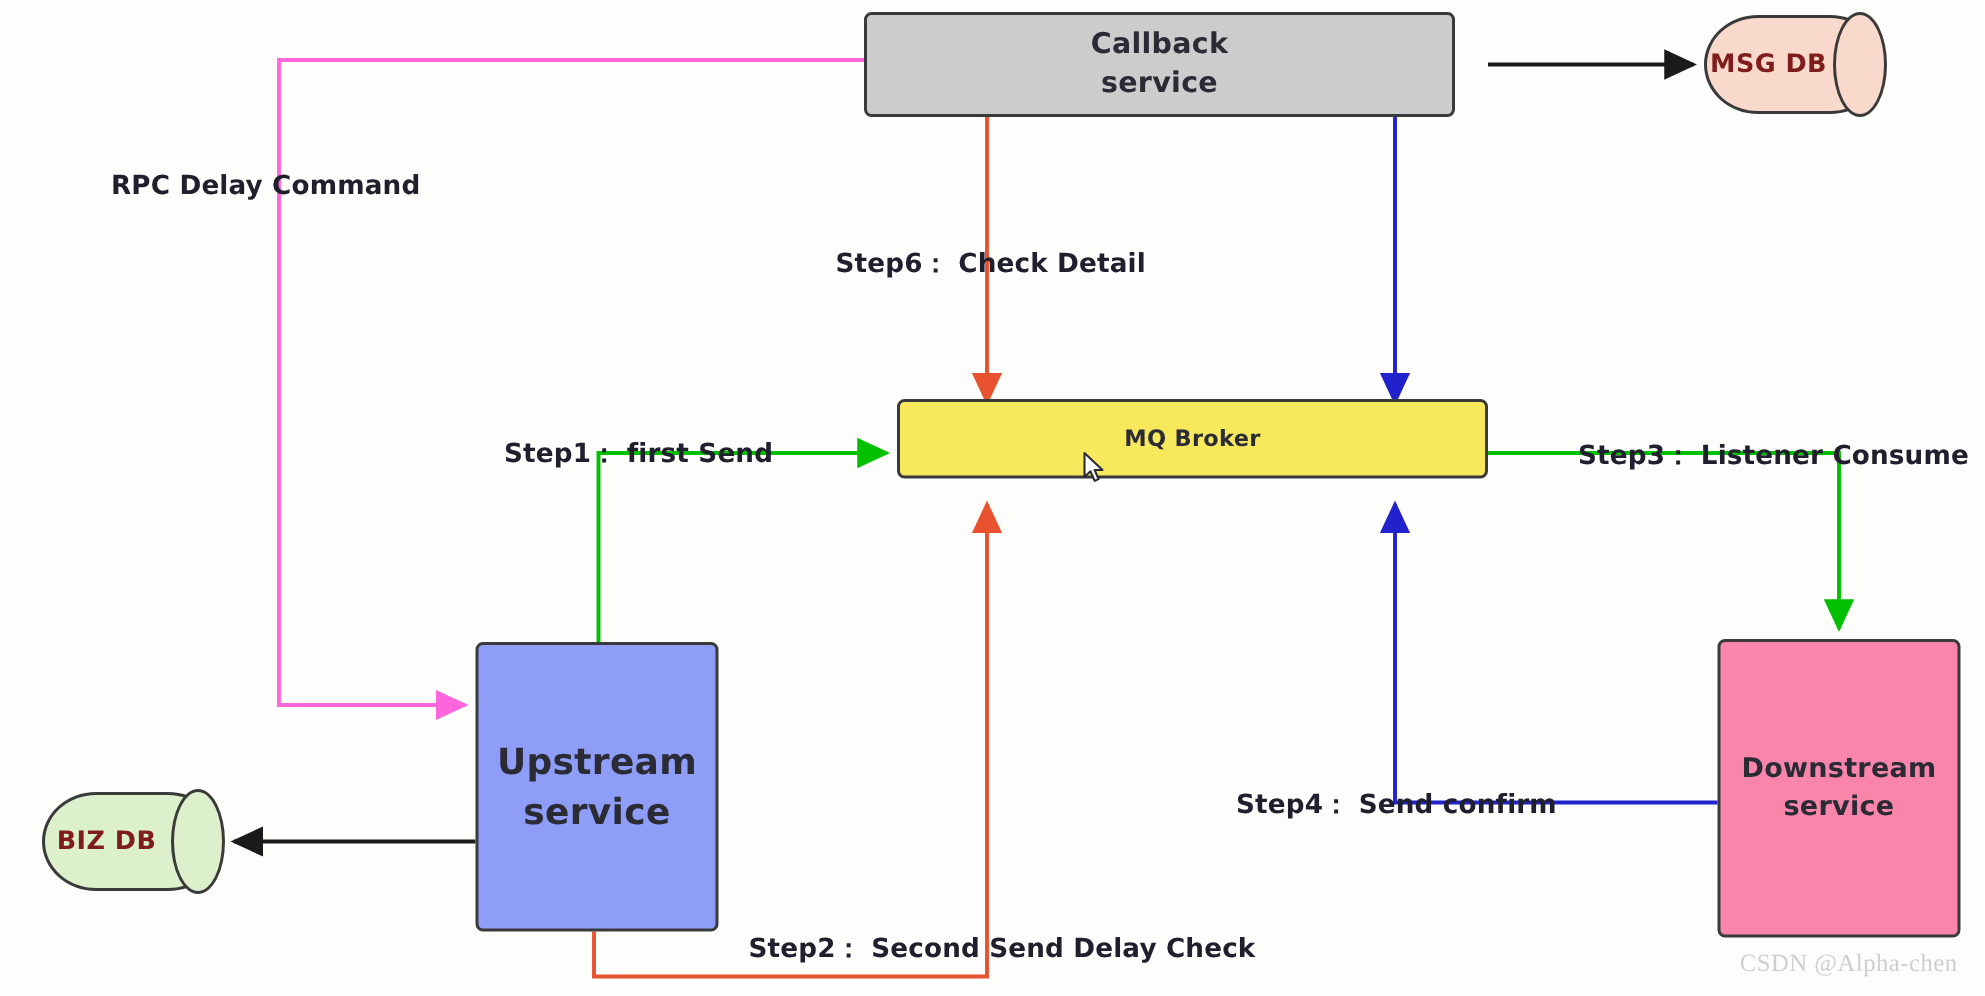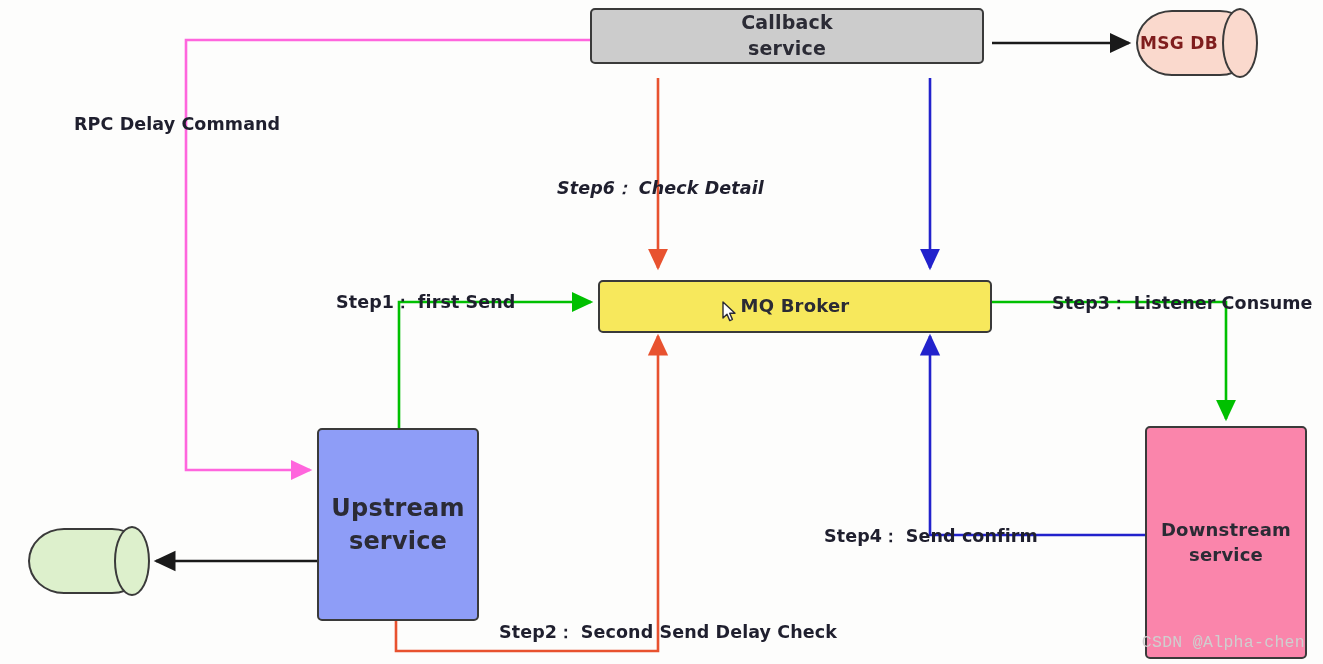--- a/index.html
+++ b/index.html
@@ -35,36 +35,36 @@
     border-radius: 5px;
     color: #2b2b35;
     font-weight: bold;
     line-height: 1.35;
     letter-spacing: .2px;
     z-index: 3;
   }
   .node .lbl { white-space: pre-line; }
 
   #node-callback {
-    left: 590px; top: 8px; width: 394px; height: 56px;
+    left: 576px; top: 8px; width: 394px; height: 70px;
     background: #cccccc;
     font-size: 19px;
   }
   #node-mq {
-    left: 598px; top: 280px; width: 394px; height: 53px;
+    left: 598px; top: 266px; width: 394px; height: 53px;
     background: #f7e85c;
-    font-size: 18px;
+    font-size: 15px;
   }
   #node-upstream {
     left: 317px; top: 428px; width: 162px; height: 193px;
     background: #8e9df7;
     font-size: 24px;
   }
   #node-downstream {
-    left: 1145px; top: 426px; width: 162px; height: 233px;
+    left: 1145px; top: 426px; width: 162px; height: 199px;
     background: #fa85ab;
     font-size: 18px;
   }
 
   
   .cyl {
     position: absolute;
     z-index: 3;
   }
   .cyl .cyl-body {
@@ -113,21 +113,21 @@
     position: absolute;
     color: #1f1f2e;
     font-weight: bold;
     font-size: 17.5px;
     white-space: nowrap;
     letter-spacing: .1px;
     z-index: 4;
     background: transparent;
   }
   #lbl-rpc      { left: 74px;  top: 114px; }
-  #lbl-step6    { left: 557px; top: 176px; font-style: italic; }
+  #lbl-step6    { left: 557px; top: 163px; }
   #lbl-step5    { left: 801px; top: 163px; }
   #lbl-step1    { left: 336px; top: 290px; }
   #lbl-step3    { left: 1052px;top: 291px; }
   #lbl-step4    { left: 824px; top: 524px; }
   #lbl-step2    { left: 499px; top: 620px; }
 
   
   #mouse-cursor {
     position: absolute;
     left: 722px; top: 301px;
@@ -135,21 +135,21 @@
     z-index: 9;
   }
 
   
   #watermark {
     position: absolute;
     right: 18px;
     bottom: 12px;
     color: #cfcfcf;
     font-size: 16.5px;
-    font-family: Liberation Mono, monospace;
+    font-family: Liberation Serif, serif;
     letter-spacing: .3px;
     z-index: 8;
   }
 </style>
 </head>
 <body>
 
 <div id="canvas">
 
   <svg id="edges" viewBox="0 0 1323 664" xmlns="http://www.w3.org/2000/svg">
@@ -211,20 +211,21 @@
   </div>
 
   <div class="node" id="node-downstream">
     <span class="lbl">Downstream
 service</span>
   </div>
 
   <div class="cyl" id="node-bizdb">
     <div class="cyl-body"></div>
     <div class="cyl-cap"></div>
+    <div class="cyl-text">BIZ DB</div>
   </div>
 
   <div class="elabel" id="lbl-rpc">RPC Delay Command</div>
   <div class="elabel" id="lbl-step6">Step6： Check Detail</div>
   <div class="elabel" id="lbl-step1">Step1： first Send</div>
   <div class="elabel" id="lbl-step3">Step3： Listener Consume</div>
   <div class="elabel" id="lbl-step4">Step4： Send confirm</div>
   <div class="elabel" id="lbl-step2">Step2： Second Send Delay Check</div>
 
   <svg id="mouse-cursor" viewBox="0 0 16 22" xmlns="http://www.w3.org/2000/svg">

